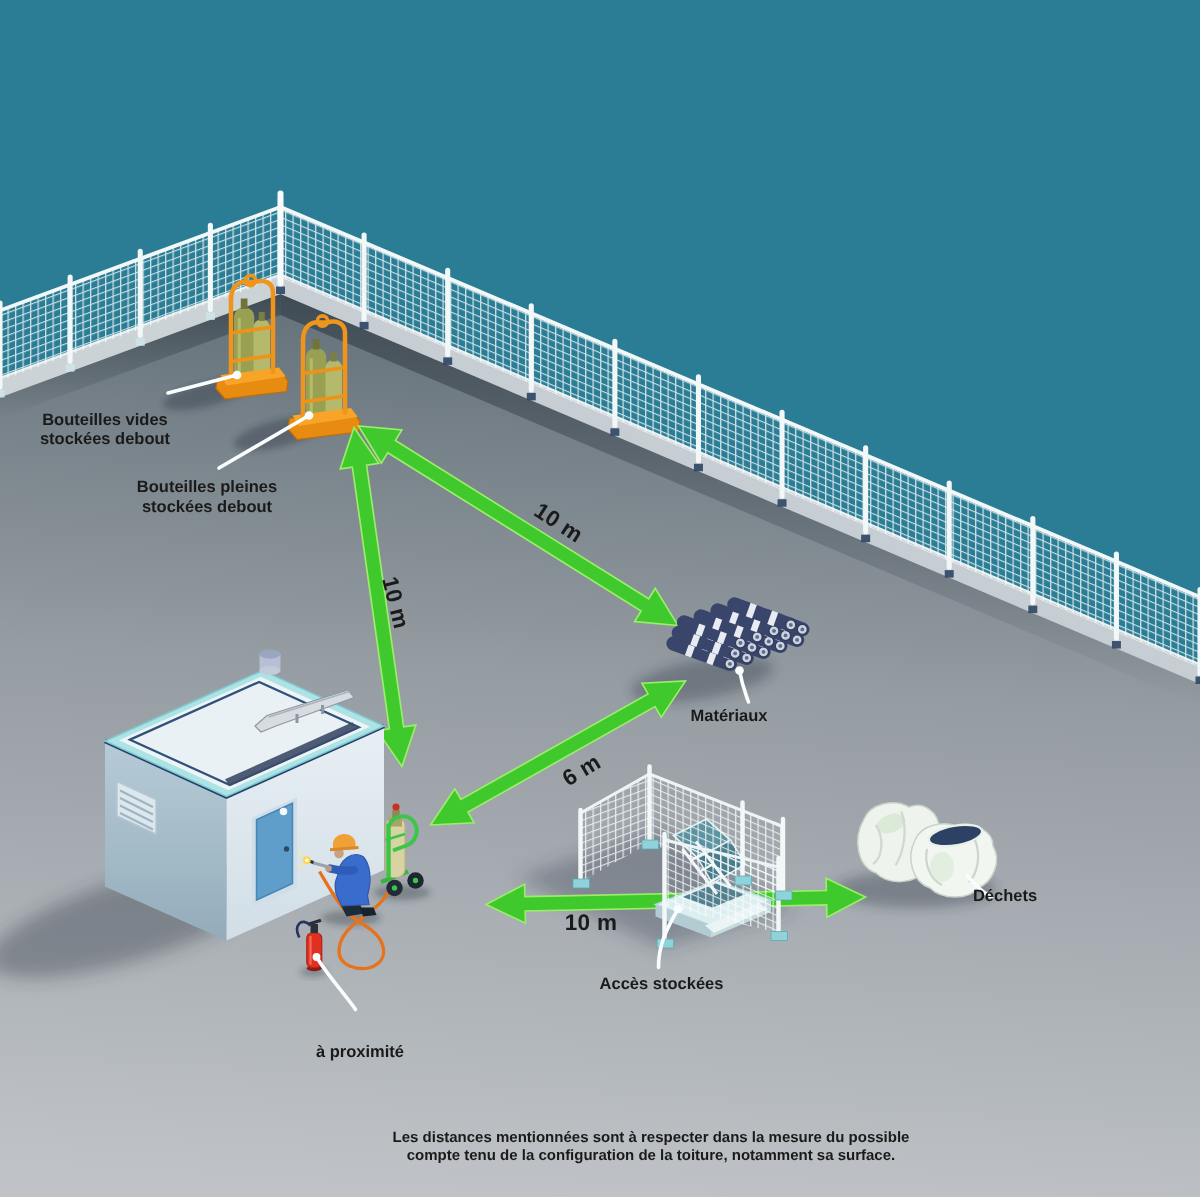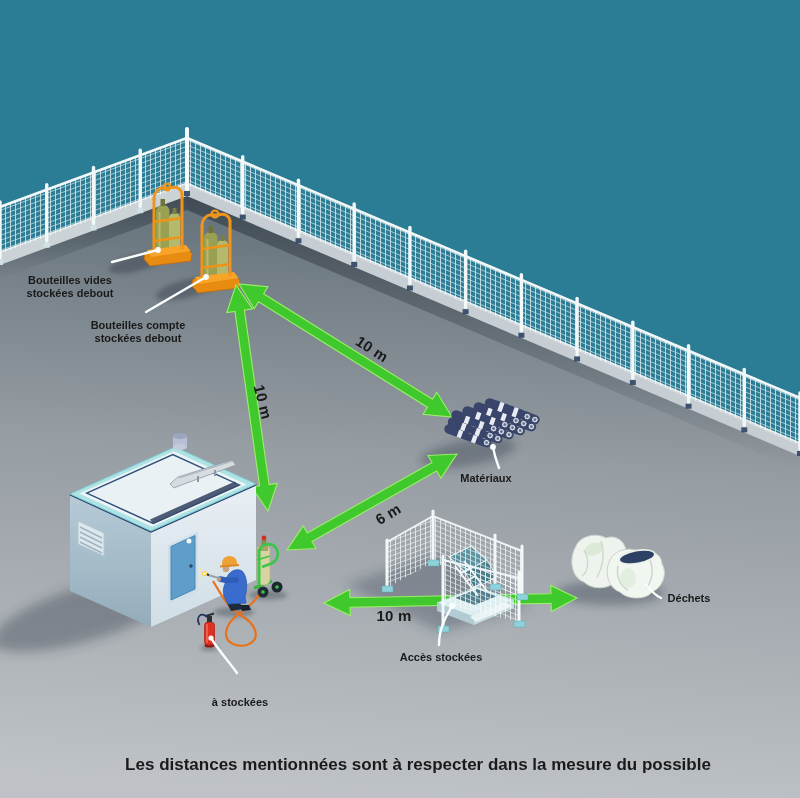--- a/index.html
+++ b/index.html
@@ -7,21 +7,21 @@
     --extinguisher_red:#e03020; --label_text:#1a1a1a; --leader:#fafdfe;
   }
   html,body{margin:0;padding:0;background:#9aa0a6;}
   .stage{position:relative;width:800px;height:798px;overflow:hidden;
          font-family:"Liberation Sans","DejaVu Sans",sans-serif;background:#b9bdc2;}
   .stage svg{position:absolute;left:0;top:0;}
   .lbl{position:absolute;transform:translate(-50%,-50%);text-align:center;
        font-weight:700;color:var(--label_text);font-size:11px;line-height:1.16;
        white-space:nowrap;pointer-events:none;}
   .dist{font-size:15px;letter-spacing:.2px;}
-  .foot{font-size:17px;}
+  .foot{font-size:10px;margin-left:16px;}
 </style>
 </head>
 <body>
 
 <div class="stage">
 <svg width="800" height="798" viewBox="0 0 800 798">
   <defs>
     <linearGradient id="roofGrad" gradientUnits="userSpaceOnUse" x1="420" y1="170" x2="380" y2="798">
       <stop offset="0" stop-color="#5c6a73"></stop>
           <stop offset="0.45" stop-color="#959ca2"></stop>
@@ -342,29 +342,30 @@
         <circle cx="452" cy="606" r="2.9"></circle>
     <circle cx="211" cy="638" r="2.6"></circle>
   </g>
 </svg>
 
 <div class="lbl" style="left:70px;top:287px">
   <div>Bouteilles vides</div>
   <div>stockées debout</div>
 </div>
 <div class="lbl" style="left:138px;top:332px">
-  <div>Bouteilles compte</div>
+  <div>Bouteilles pleines</div>
   <div>stockées debout</div>
 </div>
 <div class="lbl dist" style="left:372px;top:349px;transform:translate(-50%,-50%) rotate(33deg)">10 m</div>
 <div class="lbl dist" style="left:263px;top:402px;transform:translate(-50%,-50%) rotate(76deg)">10 m</div>
 <div class="lbl dist" style="left:388px;top:514px;transform:translate(-50%,-50%) rotate(-31deg)">6 m</div>
 <div class="lbl dist" style="left:394px;top:616px">10 m</div>
 <div class="lbl" style="left:486px;top:478px">Matériaux</div>
 <div class="lbl" style="left:441px;top:657px">Accès stockées</div>
-<div class="lbl" style="left:689px;top:598px">Déchets</div>
+<div class="lbl" style="left:670px;top:598px">Déchets</div>
 <div class="lbl" style="left:240px;top:702px">
-  <div>à stockées</div>
+  <div>à proximité</div>
 </div>
 <div class="lbl foot" style="left:418px;top:765px">
   <div>Les distances mentionnées sont à respecter dans la mesure du possible</div>
+  <div>compte tenu de la configuration de la toiture, notamment sa surface.</div>
 </div>
 </div>
 
 </body></html>

